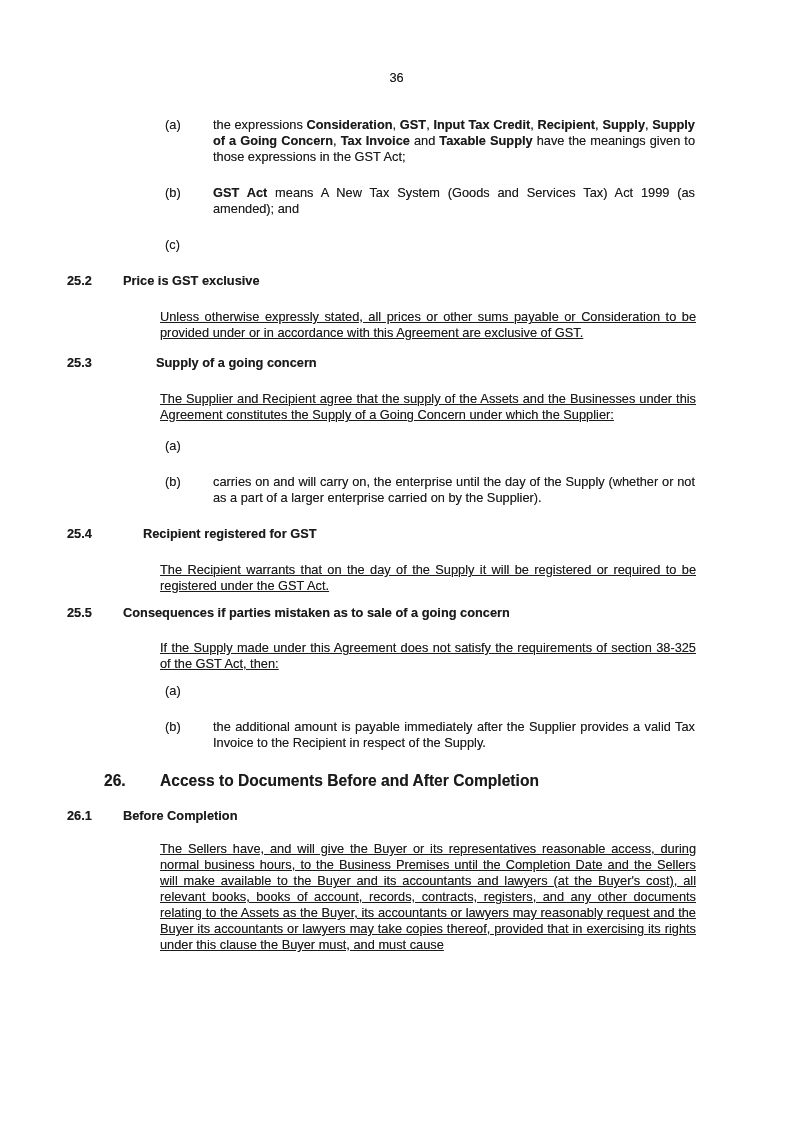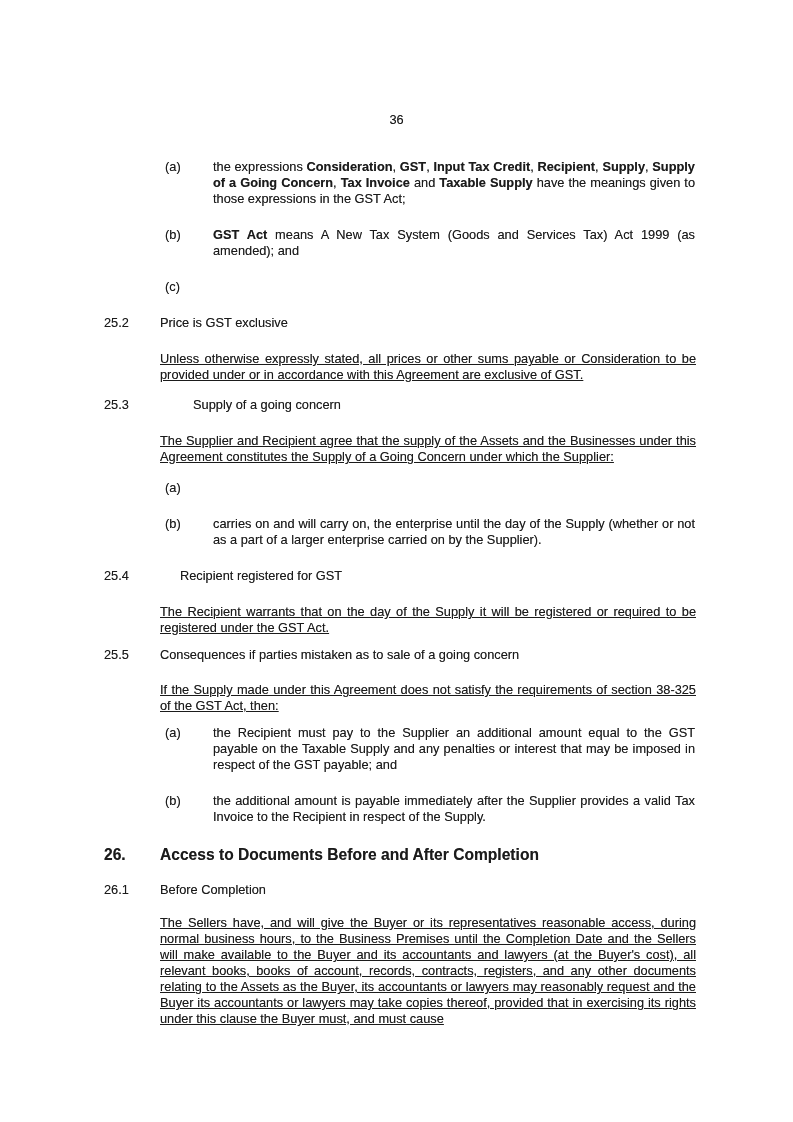--- a/index.html
+++ b/index.html
@@ -7,21 +7,21 @@
     position:relative;
     width:793px;height:1122px;
     margin:0 auto;
     background:#ffffff;
     font-family:"Liberation Sans","DejaVu Sans",sans-serif;
     font-size:12.8px;
     line-height:16px;
     color:#1b1b1b;
     text-shadow:0 0 0.4px rgba(30,30,30,.55);
     box-sizing:border-box;
-    padding-top:112px;
+    padding-top:70px;
     overflow:hidden;
   }
   .pageno{
     text-align:center;
     width:100%;
   }
   
   .li{
     display:flex;
     margin-left:165px;
@@ -33,22 +33,22 @@
   }
   .li .li-text{
     width:482px;
     flex:0 0 482px;
     text-align:justify;
   }
   .b{font-weight:bold;}
   
   .clause-head{
     display:flex;
-    font-weight:normal;
-    margin-left:104px;
+    font-weight:bold;
+    margin-left:67px;
   }
   .clause-head .num{
     width:56px;
     flex:0 0 56px;
   }
   .clause-head.indent-more .num{
     width:73px;
     flex:0 0 73px;
   }
   
@@ -135,21 +135,20 @@
   <p class="para para-254">The Recipient warrants that on the day of the Supply it will be registered or required to be registered under the GST Act.</p>
 
   <div class="clause-head head-255">
     <span class="num">25.5</span>
     <span class="title">Consequences if parties mistaken as to sale of a going concern</span>
   </div>
   <p class="para para-255">If the Supply made under this Agreement does not satisfy the requirements of section 38-325 of the GST Act, then:</p>
   <div class="list-255">
     <div class="li">
       <span class="li-label">(a)</span>
-      <span class="li-text">the Recipient must pay to the Supplier an additional amount equal to the GST payable on the Taxable Supply and any penalties or interest that may be imposed in respect of the GST payable; and</span>
     </div>
     <div class="li">
       <span class="li-label">(b)</span>
       <span class="li-text">the additional amount is payable immediately after the Supplier provides a valid Tax Invoice to the Recipient in respect of the Supply.</span>
     </div>
   </div>
 
   <div class="section-head head-26">
     <span class="num">26.</span>
     <span class="title">Access to Documents Before and After Completion</span>

